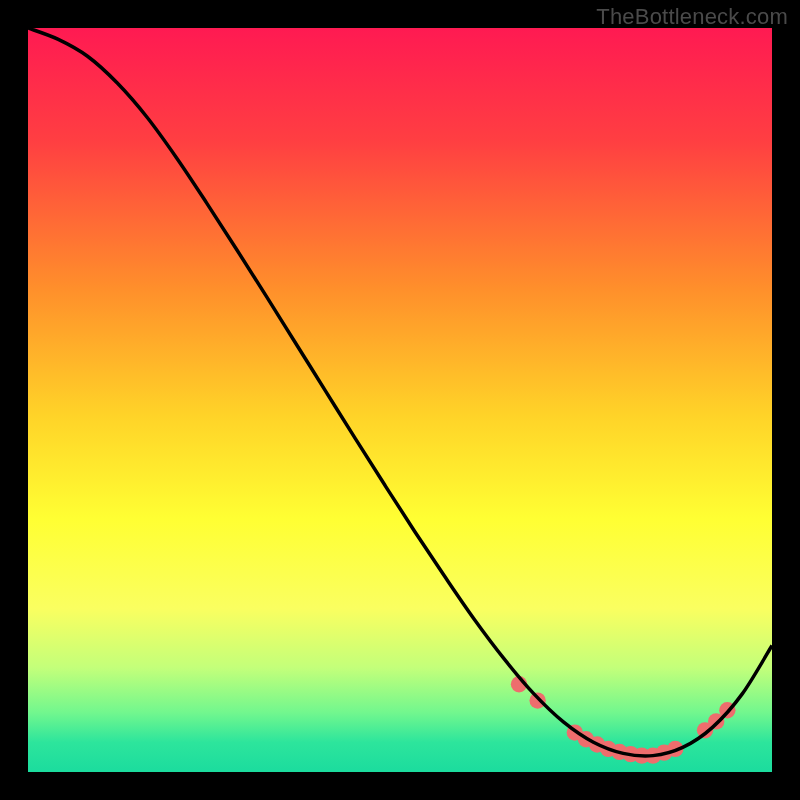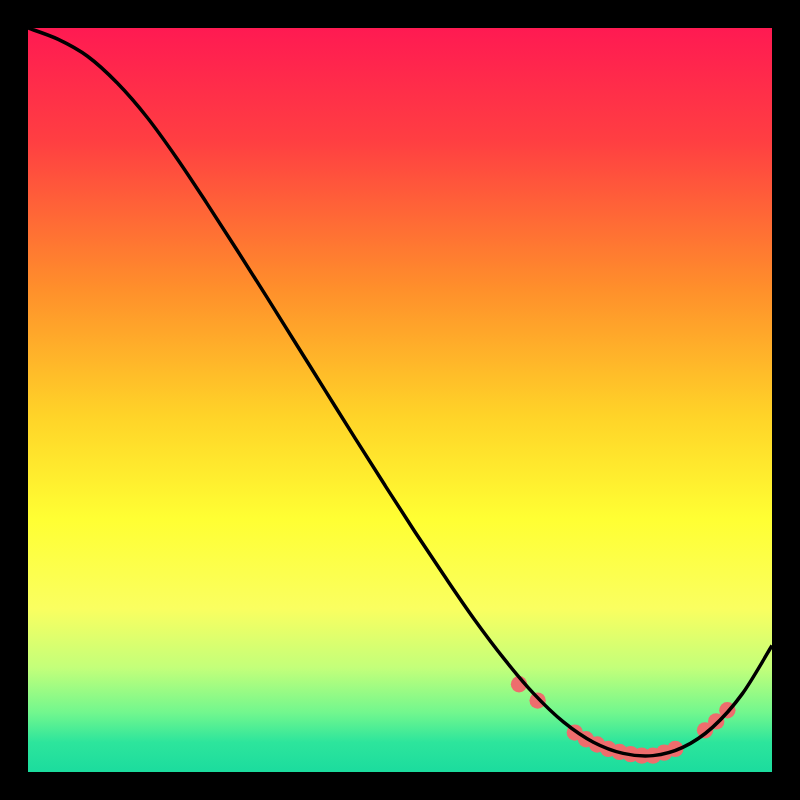--- a/index.html
+++ b/index.html
@@ -32,20 +32,21 @@
     font-size: 22px;
     font-weight: 500;
     letter-spacing: 0.2px;
   }
   svg { display: block; }
 </style>
 </head>
 <body>
 
 <div class="frame">
+  <div class="watermark">TheBottleneck.com</div>
   <div class="plot">
     <svg id="chart-svg" viewBox="0 0 1000 1000" preserveAspectRatio="none" width="744" height="744">
       <defs>
         <linearGradient id="bg-grad" x1="0" y1="0" x2="0" y2="1">
             <stop offset="0%" stop-color="#ff1a52"></stop>
             <stop offset="15%" stop-color="#ff3e42"></stop>
             <stop offset="35%" stop-color="#ff8f2b"></stop>
             <stop offset="52%" stop-color="#ffd328"></stop>
             <stop offset="66%" stop-color="#ffff33"></stop>
             <stop offset="78%" stop-color="#faff60"></stop>

